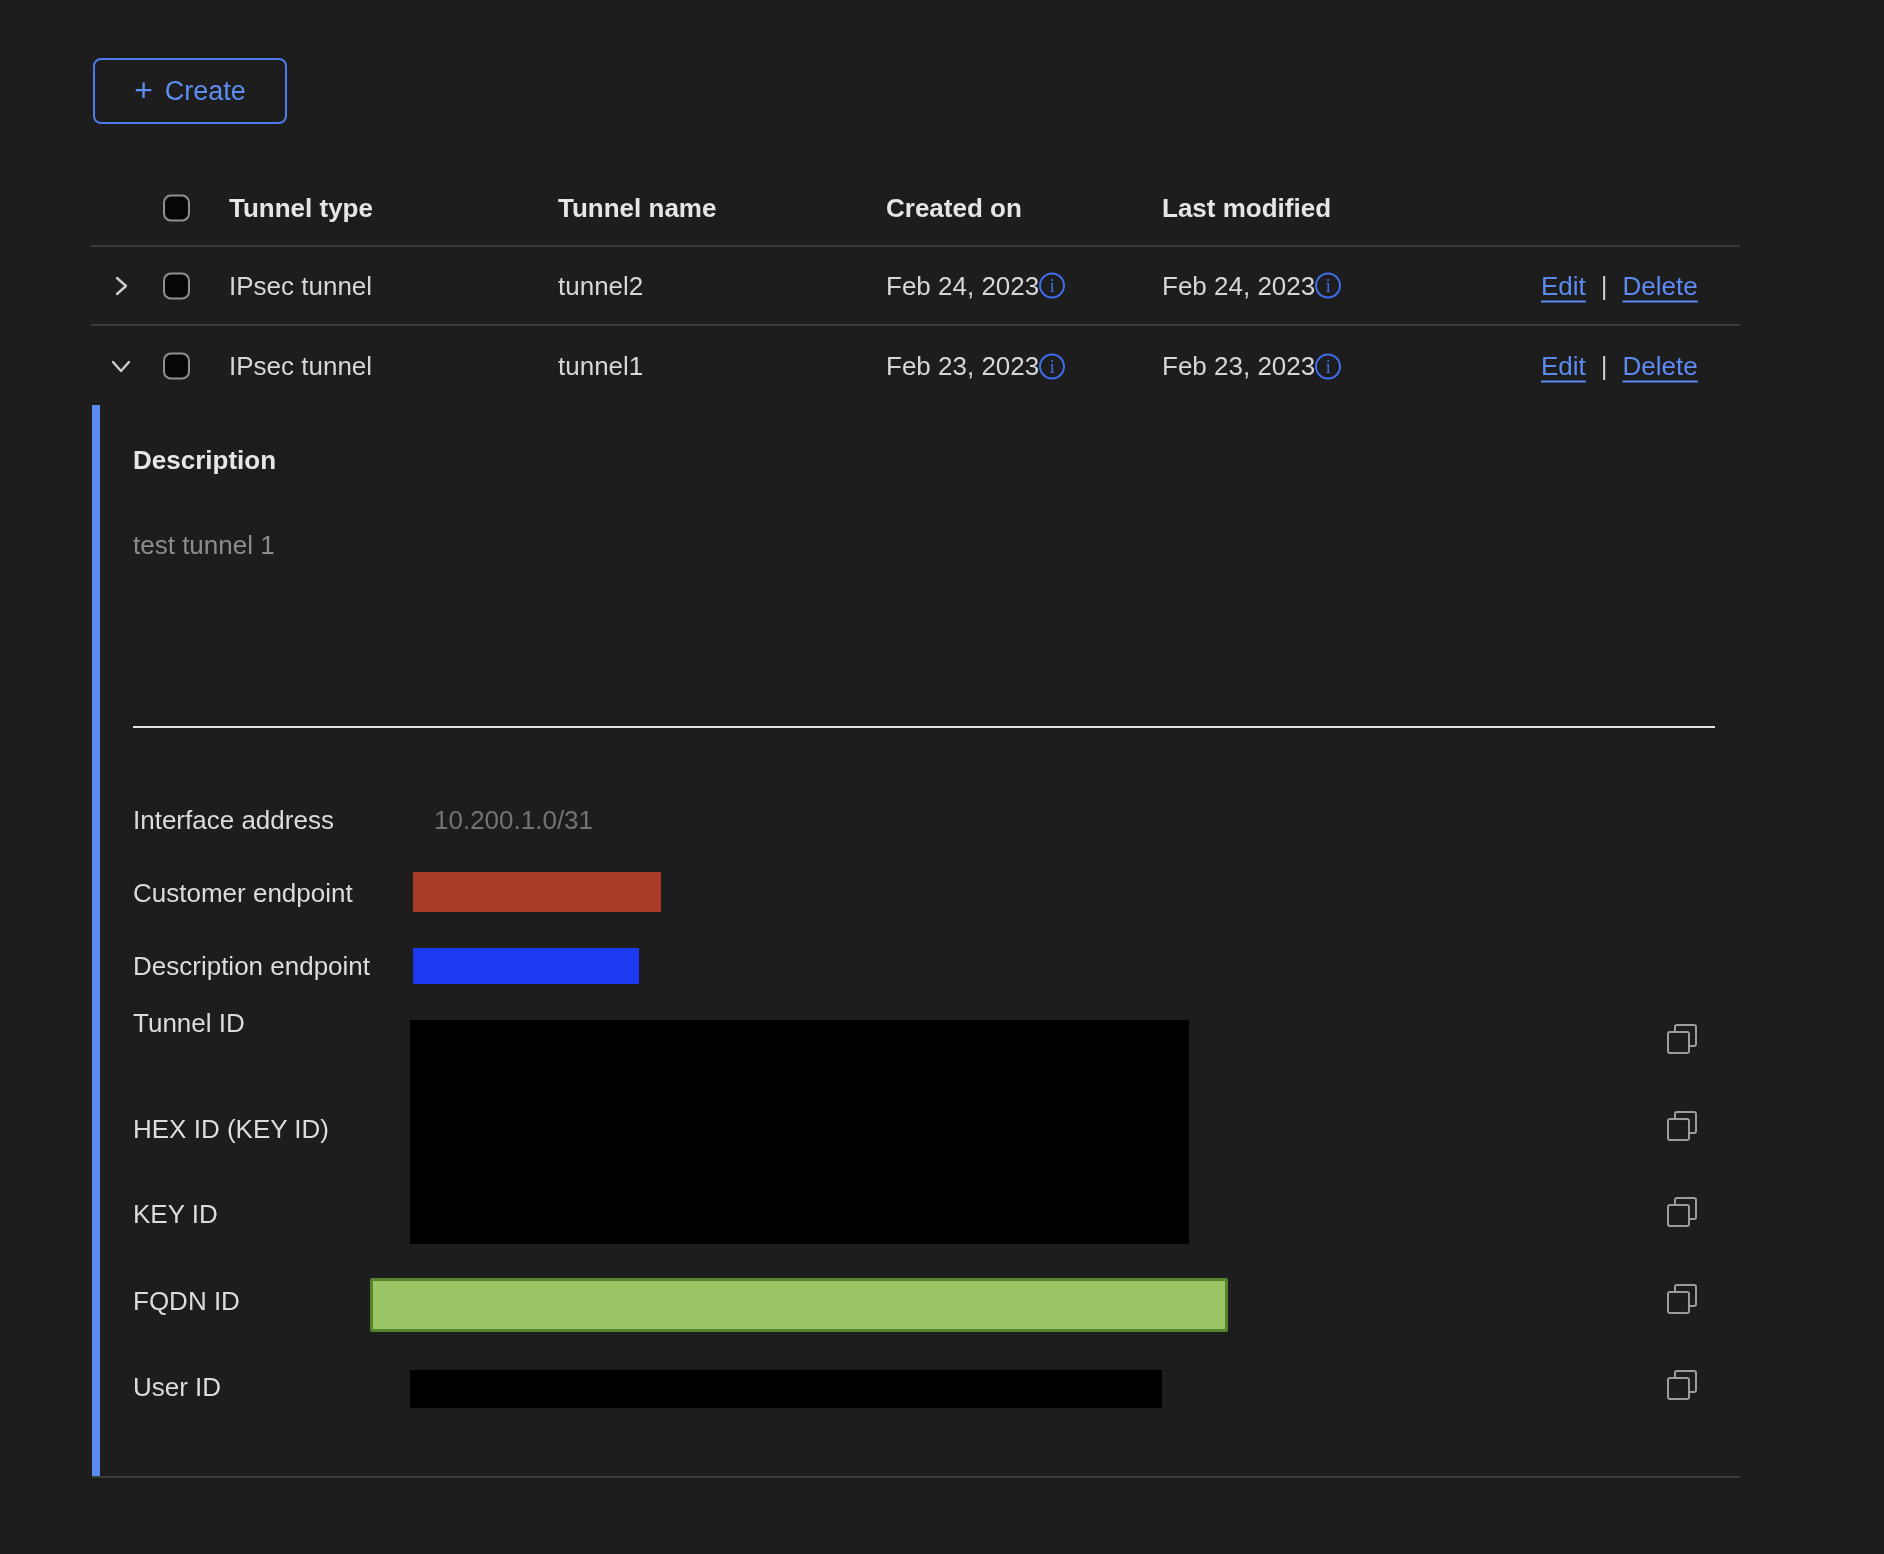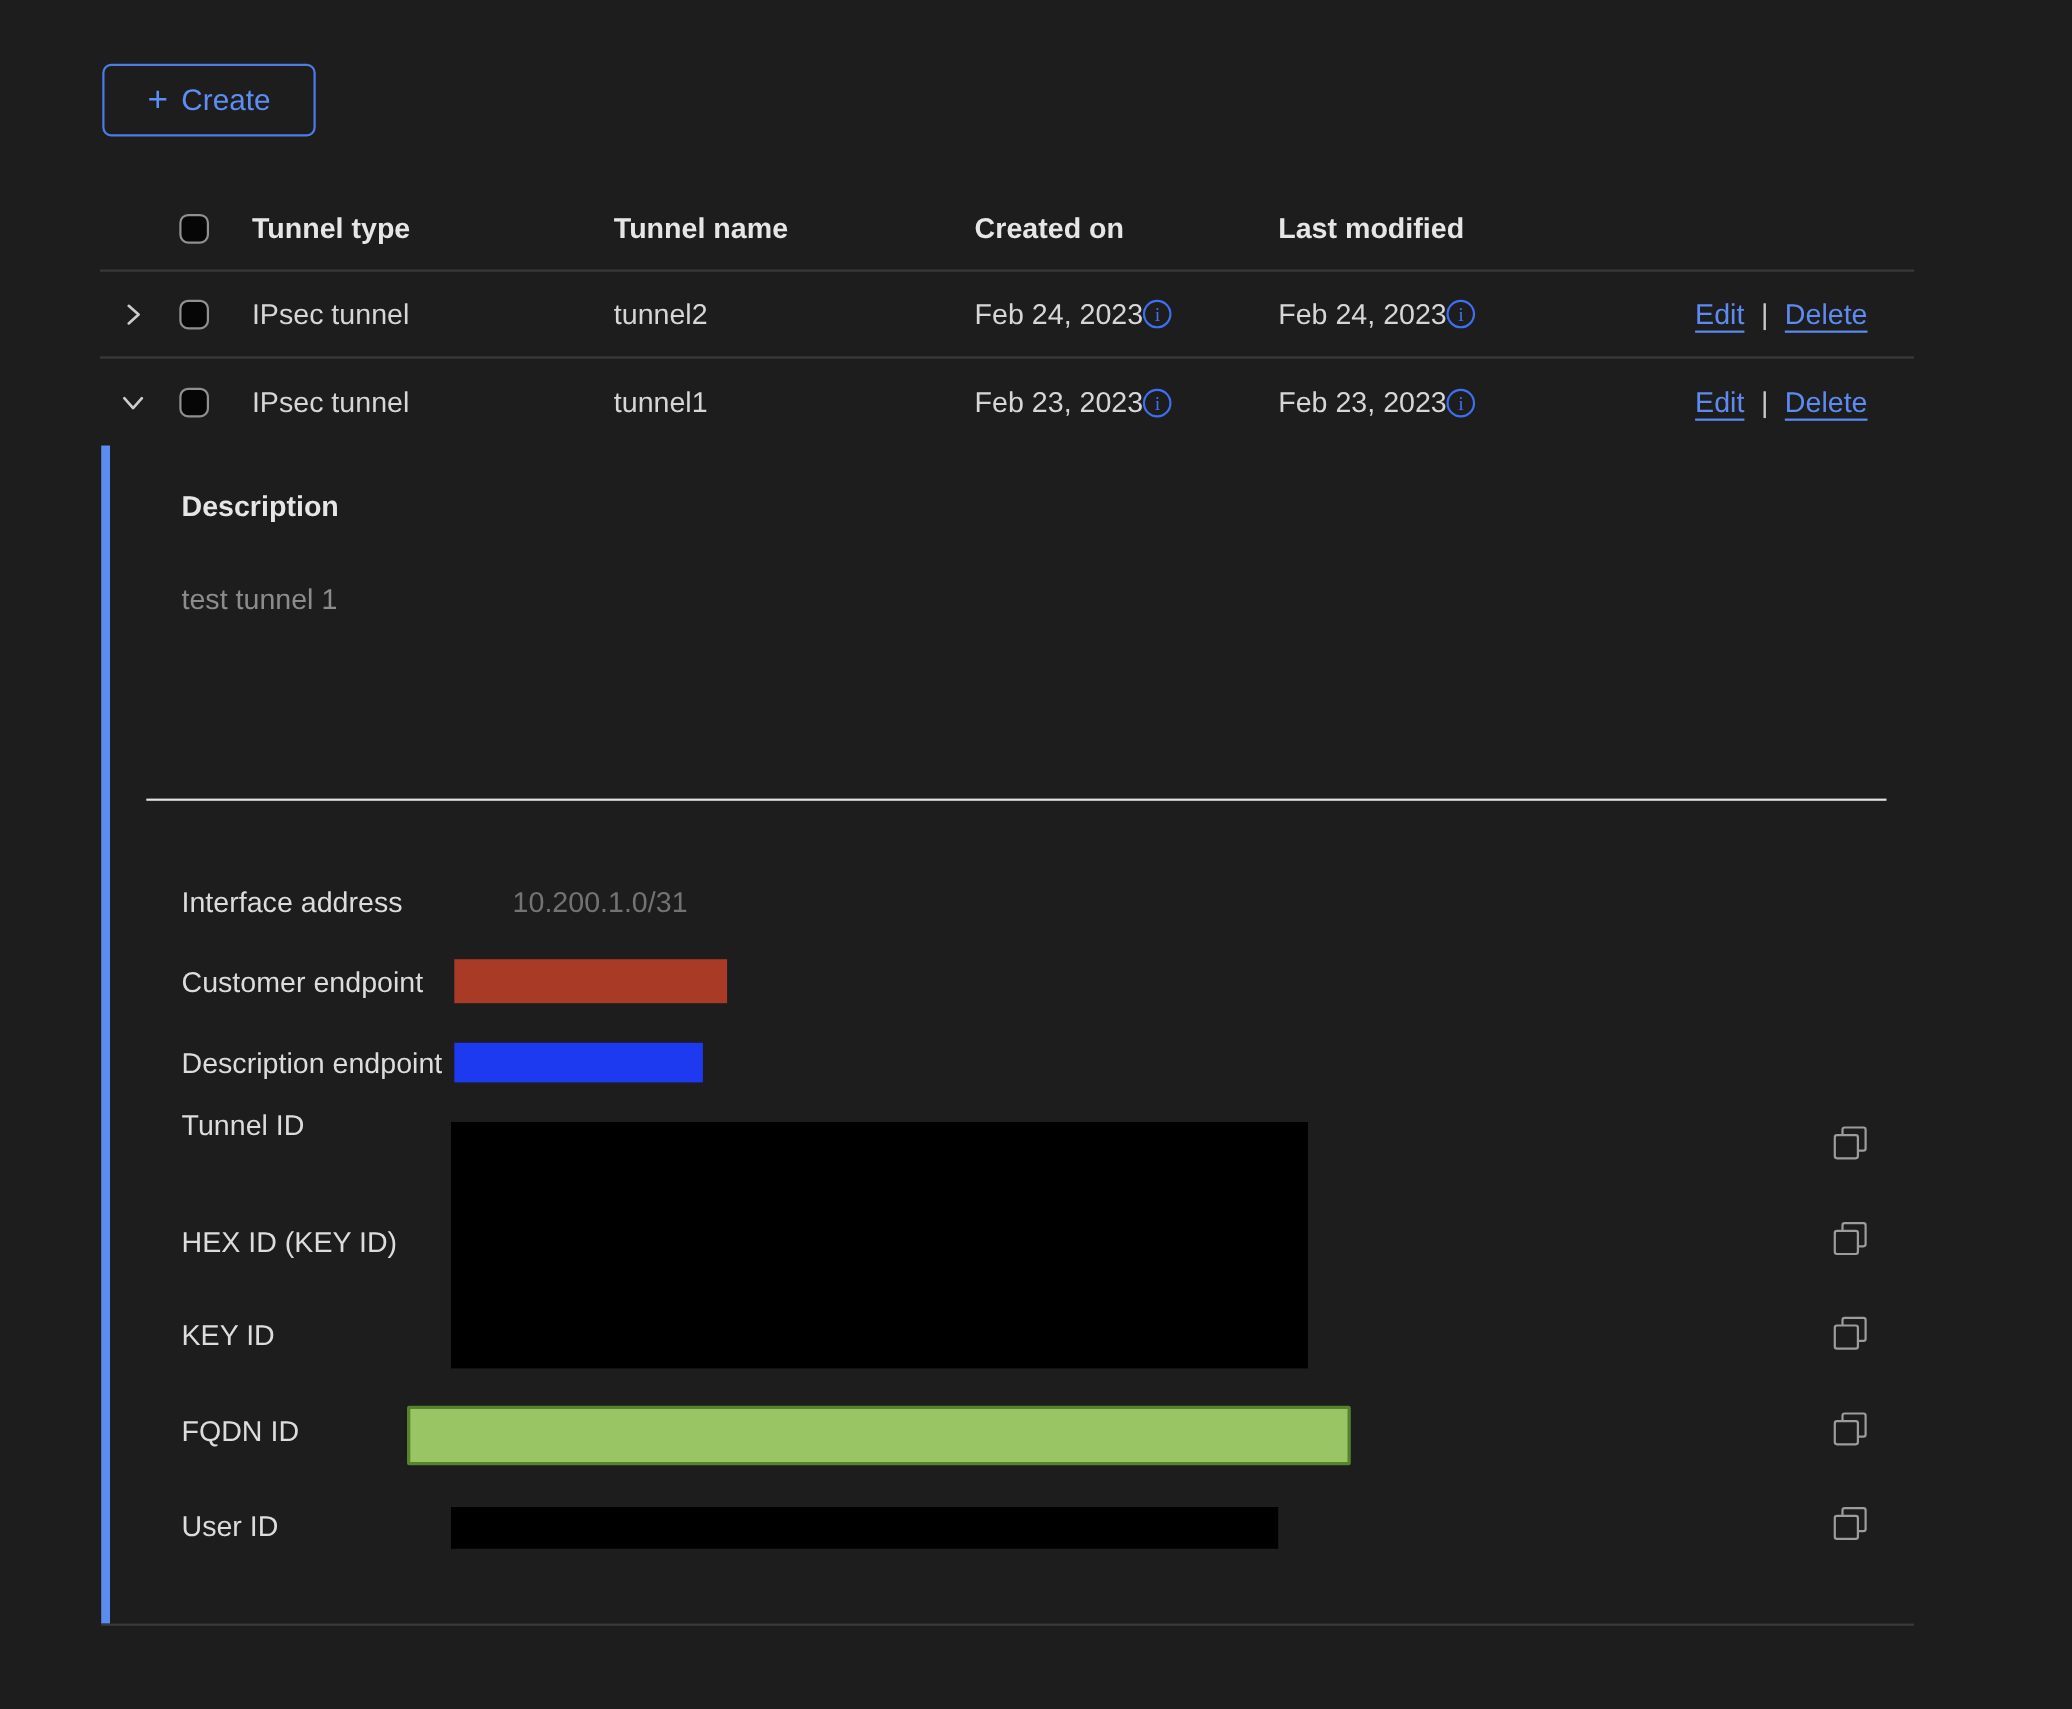--- a/index.html
+++ b/index.html
@@ -61,21 +61,21 @@
   .actions { display:inline-flex; align-items:center; gap:15px; }
   .lnk {
     color:#5d8bf2; text-decoration:underline; text-underline-offset:6px;
     text-decoration-thickness:1.5px; cursor:pointer;
   }
   .pipe { color:#c9c9c9; }
 
   
   .accent-bar { position:absolute; left:92px; top:405px; width:8px; height:1071px; background:#5b8cf0; }
 
-  .p-abs { position:absolute; white-space:nowrap;margin-left:32px; }
+  .p-abs { position:absolute; white-space:nowrap; }
   .desc-label { left:133px; top:445px; color:#e6e6e6; font-weight:700; }
   .desc-value { left:133px; top:530px; color:#8c8c8c; }
 
   .health-btn {
     position:absolute; left:133px; top:598px; width:316px; height:63px;
     background:transparent; border:2px solid #4d7be8; border-radius:8px;
     color:#5d8ef2; font-size:25px; font-family:inherit; cursor:pointer;
   }
 
   .light-divider { position:absolute; left:133px; top:726px; width:1582px; height:2px; background:#e2e2e2; }

